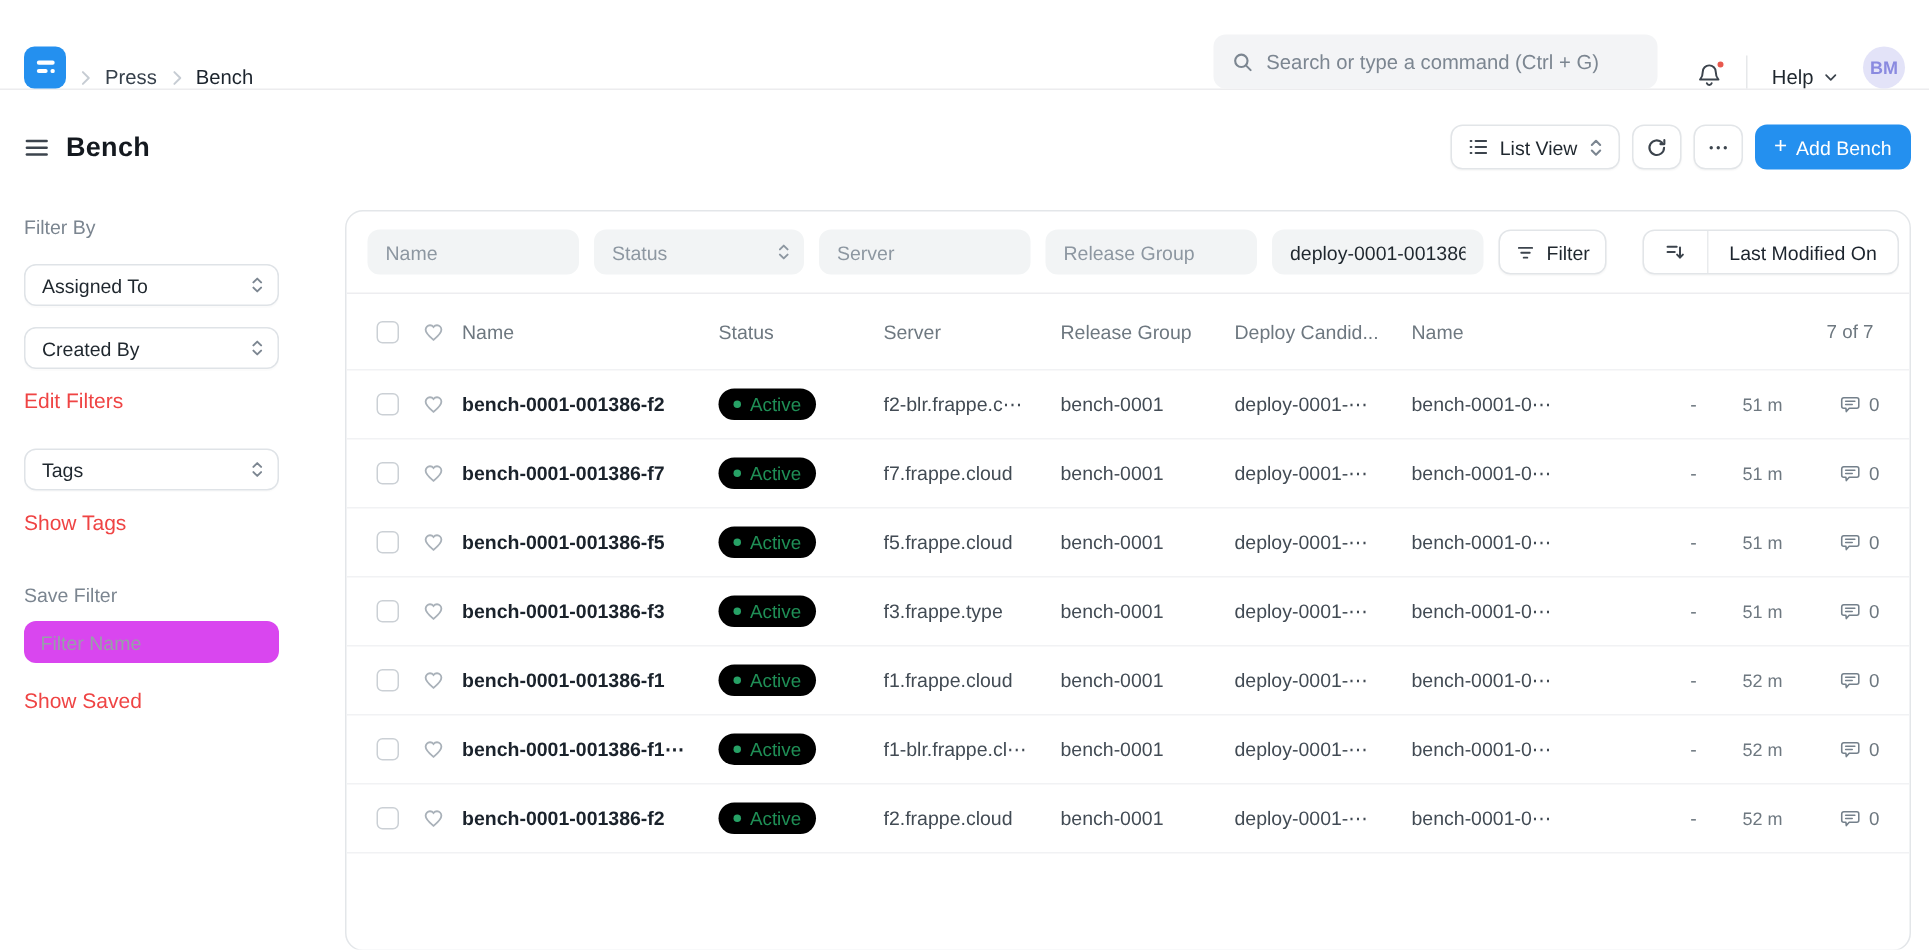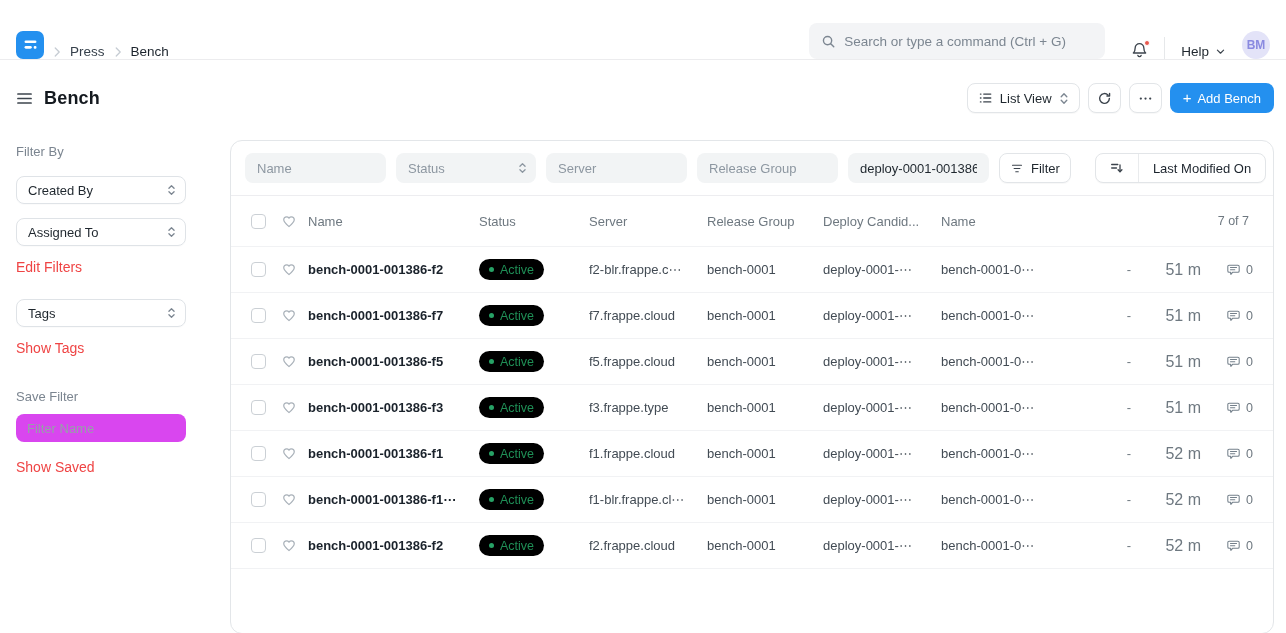--- a/index.html
+++ b/index.html
@@ -87,21 +87,21 @@
   .c-name{margin-left:11px;width:171px;font-weight:700;color:#1a222b;
     white-space:nowrap;overflow:hidden;flex-shrink:0}
   .thead .c-name{font-weight:400;color:#6e7880}
   .c-status{width:110px;flex-shrink:0}
   .c-server{width:118px;white-space:nowrap;overflow:hidden;flex-shrink:0}
   .c-rg{width:116px;flex-shrink:0}
   .c-deploy{width:118px;white-space:nowrap;overflow:hidden;flex-shrink:0}
   .c-name2{width:150px;white-space:nowrap;overflow:hidden;flex-shrink:0}
   .right-cluster{margin-left:auto;display:flex;align-items:center}
   .c-tag{width:40px;text-align:center;color:#6e7880}
-  .c-time{width:52px;text-align:right;font-size:16px;color:#6e7880}
+  .c-time{width:52px;text-align:center;font-size:12px;color:#6e7880}
   .c-comments{width:72px;display:flex;align-items:center;justify-content:flex-end;
     gap:5px;padding-right:20px;color:#6e7880;font-size:12.5px}
   .count{margin-left:auto;padding-right:24px;font-size:12.5px;color:#6e7880}
   .pill{display:inline-flex;align-items:center;gap:6px;background:#000000;color:#1f8f56;
     border-radius:999px;padding:3.5px 10px;font-size:12.5px;font-weight:500}
   .pill .pdot{width:5px;height:5px;border-radius:50%;background:#27a266}
   svg{display:block}
 </style>
 </head>
 <body>
@@ -212,31 +212,31 @@
       </div>
     </div>
   </div>
 
   <div class="content">
 
     <aside class="sidebar">
       <div class="side-label">Filter By</div>
 
       <div class="side-select">
-        <span>Created By</span>
+        <span>Assigned To</span>
         <span>
           <svg width="9" height="12" viewBox="0 0 10 14" fill="none" stroke="#7c8691" stroke-width="1.5" stroke-linecap="round" stroke-linejoin="round">
               <polyline points="2 5 5 2 8 5"></polyline>
               <polyline points="2 9 5 12 8 9"></polyline>
             </svg>
         </span>
       </div>
 
       <div class="side-select">
-        <span>Assigned To</span>
+        <span>Created By</span>
         <span>
           <svg width="9" height="12" viewBox="0 0 10 14" fill="none" stroke="#7c8691" stroke-width="1.5" stroke-linecap="round" stroke-linejoin="round">
               <polyline points="2 5 5 2 8 5"></polyline>
               <polyline points="2 9 5 12 8 9"></polyline>
             </svg>
         </span>
       </div>
 
       <span class="side-link" style="margin:-2px 0 24px">Edit Filters</span>
 

